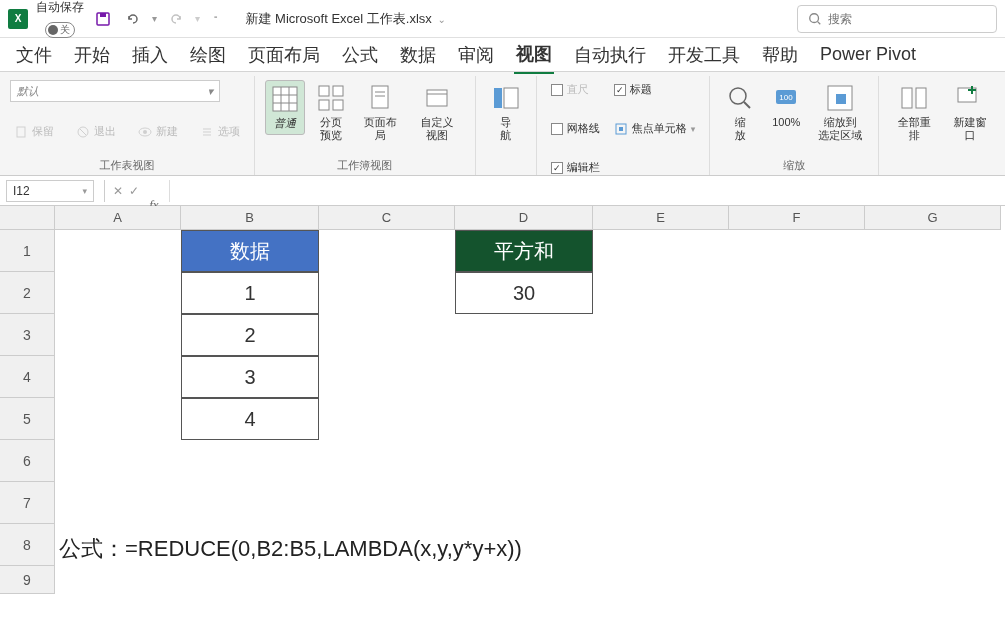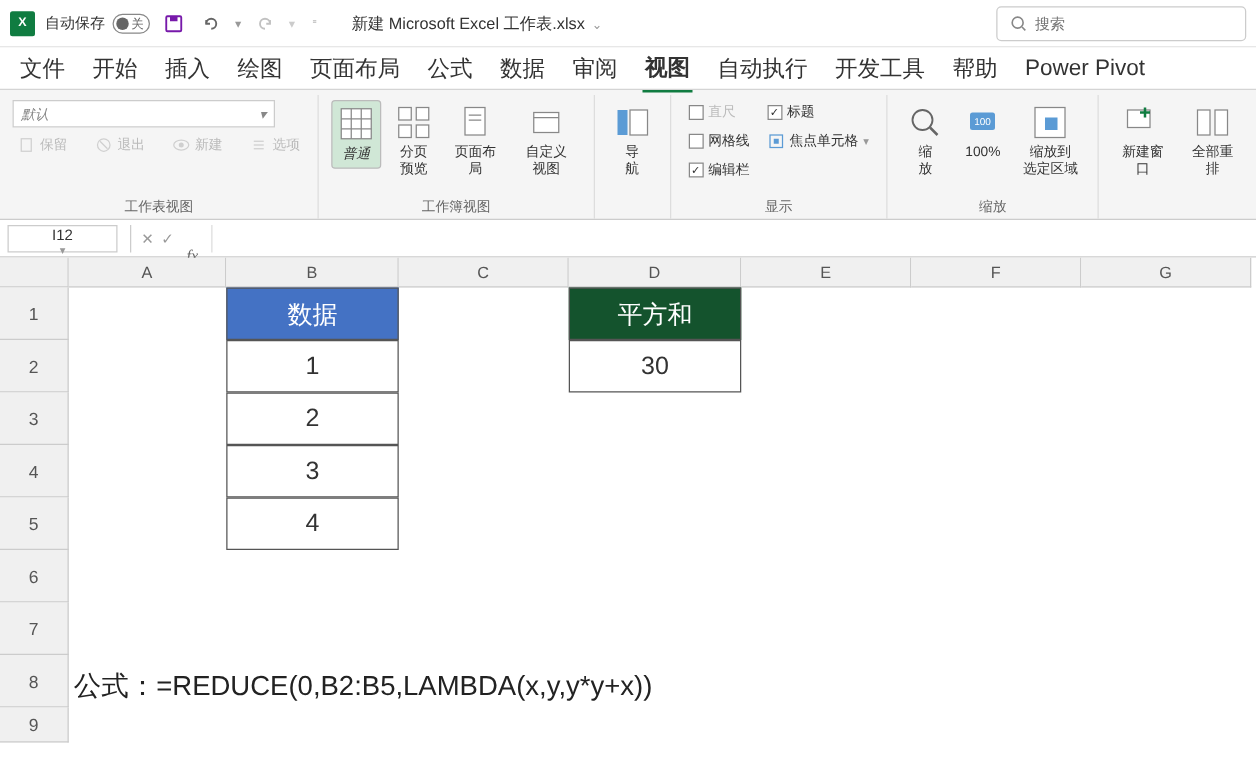--- a/index.html
+++ b/index.html
@@ -1,21 +1,21 @@
 <!DOCTYPE html>
 <html><head>
 <meta charset="utf-8">
 <style>
   * { box-sizing: border-box; margin: 0; padding: 0; }
   body { font-family: "Segoe UI", "Microsoft YaHei", sans-serif; font-size: 12px; color: #333; background: #fff; width: 1005px; height: 622px; overflow: hidden; }
   
   
   .titlebar { display: flex; align-items: center; height: 38px; padding: 0 8px; background: #fff; gap: 8px; border-bottom: 1px solid #e0e0e0; }
   .excel-logo { width: 20px; height: 20px; background: #107c41; color: #fff; display: flex; align-items: center; justify-content: center; font-size: 10px; font-weight: bold; border-radius: 2px; }
-  .autosave { display: flex; align-items: center; gap: 6px; font-size: 12px; }
+  .autosave { display: flex; align-items: center; gap: 6px; font-size: 12px; flex-direction: column; }
   .toggle { width: 30px; height: 16px; border-radius: 8px; border: 1px solid #888; background: #fff; position: relative; display: inline-flex; align-items: center; }
   .toggle::before { content: ''; width: 10px; height: 10px; border-radius: 50%; background: #666; position: absolute; left: 2px; }
   .toggle-label { font-size: 10px; color: #666; margin-left: 14px; }
   .qat-btn { width: 22px; height: 22px; display: flex; align-items: center; justify-content: center; cursor: pointer; border-radius: 3px; }
   .doc-title { font-size: 13px; color: #333; margin-left: 20px; }
   .searchbox { margin-left: auto; display: flex; align-items: center; gap: 6px; background: #fff; border: 1px solid #ccc; border-radius: 4px; padding: 4px 10px; width: 200px; height: 28px; }
   .searchbox input { border: none; outline: none; flex: 1; font-size: 12px; background: transparent; }
 
   
   .tabrow { display: flex; align-items: center; height: 34px; padding: 0 14px; gap: 18px; background: #fff; font-size: 18px; border-bottom: 1px solid #d4d4d4;}
@@ -26,28 +26,28 @@
   .ribbon { display: flex; background: #f5f5f5; border-bottom: 1px solid #ccc; height: 104px; padding: 4px 0 0 0; }
   .group { display: flex; flex-direction: column; align-items: center; border-right: 1px solid #ddd; padding: 0 10px; height: 100%; }
   .group-body { flex: 1; display: flex; align-items: flex-start; gap: 6px; padding-top: 4px; }
   .group-label { font-size: 11px; color: #666; padding: 4px 0 2px 0; text-align: center; width: 100%; }
   .big-btn { display: flex; flex-direction: column; align-items: center; justify-content: flex-start; gap: 4px; padding: 4px 6px; cursor: pointer; border-radius: 3px; font-size: 11px; min-width: 40px; text-align: center; line-height: 1.2; }
   .big-btn.active { background: #d0e7d6; border: 1px solid #bbb; font-style: italic; }
   .big-btn .ic { width: 28px; height: 28px; display: flex; align-items: center; justify-content: center; }
   .small-row { display: flex; align-items: center; gap: 4px; font-size: 11px; padding: 2px 4px; cursor: pointer; white-space: nowrap; }
   .check { width: 12px; height: 12px; border: 1px solid #888; background: #fff; display: inline-flex; align-items: center; justify-content: center; font-size: 9px; color: #333; }
   .check.checked::after { content: '✓'; }
-  .col { display: flex; flex-direction: column; gap: 4px; }
+  .col { display: flex; flex-direction: column; gap: 20px; }
   .dimmed { color: #bbb; }
   .dimmed svg { opacity: 0.4; }
   .combo { width: 210px; height: 22px; border: 1px solid #ccc; background: #fff; display: flex; align-items: center; padding: 0 6px; font-size: 11px; color: #888; font-style: italic; justify-content: space-between; }
 
   
   .fxbar { display: flex; align-items: center; height: 30px; border-bottom: 1px solid #ccc; background: #fff; }
-  .namebox { width: 88px; height: 22px; border: 1px solid #ccc; margin: 16px 6px; display: flex; align-items: center; padding: 0 6px; font-size: 12px; justify-content: space-between; flex-direction: column; }
+  .namebox { width: 88px; height: 22px; border: 1px solid #ccc; margin: 16px 6px; display: flex; align-items: center; padding: 0 6px; font-size: 12px; justify-content: space-between; }
   .fxsep { border-left: 1px solid #ccc; height: 22px; margin: 0 4px; }
   .fxicons { display: flex; align-items: center; gap: 6px; color: #999; font-size: 12px; padding: 0 4px;}
   .fxlabel { font-style: italic; font-family: 'Times New Roman', serif; font-size: 13px; margin-left: 4px; color: #666; margin-top: 28px;}
   .fxinput { flex: 1; border: none; outline: none; height: 22px; padding: 0 6px; font-size: 12px; border-left: 1px solid #ddd; margin-left: 6px;}
 
   
   .grid-wrap { position: relative; overflow: hidden; width: 1005px; height: 416px; }
   .corner { position: absolute; top: 0; left: 0; width: 55px; height: 24px; background: #f0f0f0; border-right: 1px solid #ccc; border-bottom: 1px solid #ccc; }
   .colheads { position: absolute; top: 0; left: 55px; display: flex; height: 24px; }
   .colhead { width: 136px; height: 24px; background: #f0f0f0; border-right: 1px solid #ccc; border-bottom: 1px solid #ccc; display: flex; align-items: center; justify-content: center; font-size: 13px; color: #555; }
@@ -296,35 +296,35 @@
       </div>
     </div>
     <div class="group-label">缩放</div>
   </div>
 
   <div class="group" style="border-right:none">
     <div class="group-body">
       <div class="big-btn">
         <span class="ic">
             <svg width="28" height="28">
+              <rect x="2" y="4" width="10" height="20" fill="#fff" stroke="#888"></rect>
+              <rect x="16" y="4" width="10" height="20" fill="#fff" stroke="#888"></rect>
+            </svg>
+          </span>
+        <span>全部重排</span>
+      </div>
+      <div class="big-btn">
+        <span class="ic">
+            <svg width="28" height="28">
               <rect x="2" y="4" width="18" height="14" fill="#fff" stroke="#888"></rect>
               <line x1="16" y1="2" x2="16" y2="10" stroke="#107c41" stroke-width="2"></line>
               <line x1="12" y1="6" x2="20" y2="6" stroke="#107c41" stroke-width="2"></line>
             </svg>
           </span>
         <span>新建窗口</span>
-      </div>
-      <div class="big-btn">
-        <span class="ic">
-            <svg width="28" height="28">
-              <rect x="2" y="4" width="10" height="20" fill="#fff" stroke="#888"></rect>
-              <rect x="16" y="4" width="10" height="20" fill="#fff" stroke="#888"></rect>
-            </svg>
-          </span>
-        <span>全部重排</span>
       </div>
     </div>
     <div class="group-label">&nbsp;</div>
   </div>
 </div>
 
 <div class="fxbar">
   <div class="namebox">
     <span>I12</span>
     <span style="color:#999;font-size:9px">▾</span>

